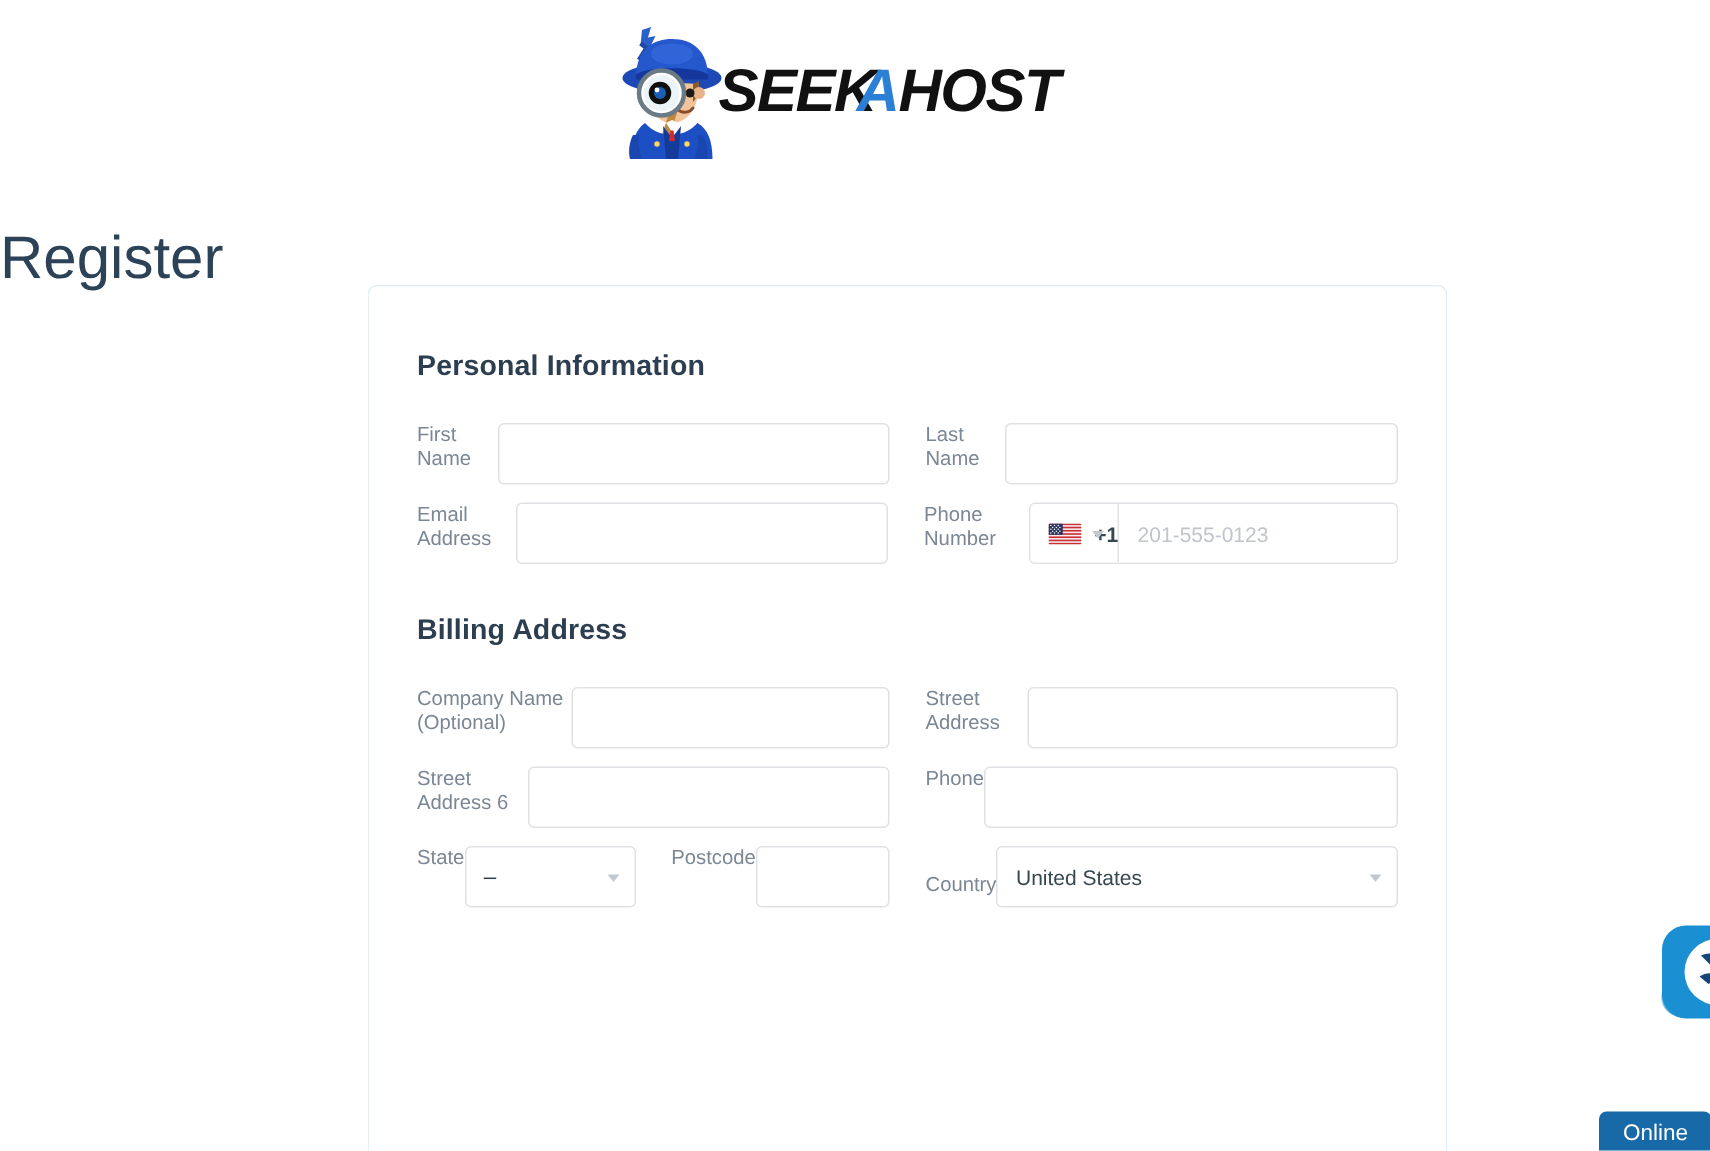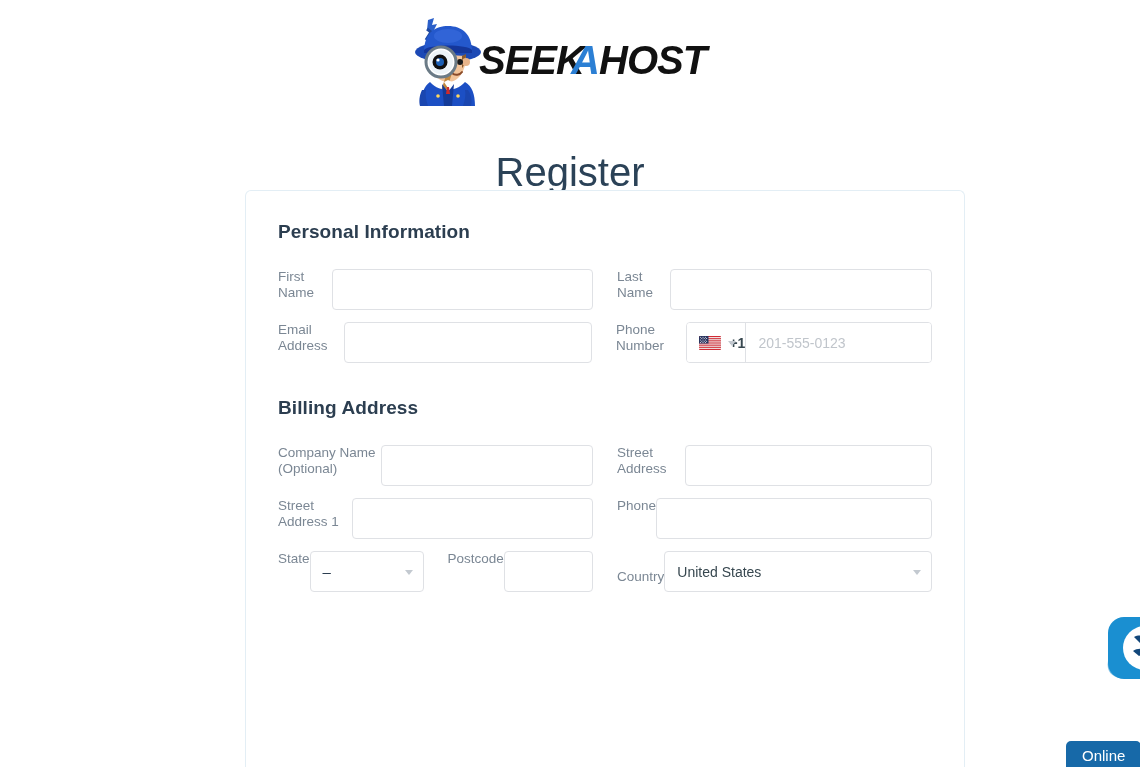--- a/index.html
+++ b/index.html
@@ -19,21 +19,21 @@
     height: 90px;
     padding-left: 47px;
   }
   .logo { display: flex; align-items: center; gap: 0px; height: 90px; }
   .logo-mark { width: 75px; height: 90px; display:block; }
   .logo-type { height: 46px; display:block; margin-left: -4px; }
 
   
   .page-title {
     position: absolute; left: 0; right: 0; top: 121px;
-    text-align: center;
+    text-align: left;
     font-size: 40px;
     font-weight: 400;
     color: #2b4257;
     letter-spacing: 0px;
     line-height: 48px;
   }
 
   
   .card {
     position: absolute;
@@ -44,21 +44,21 @@
     border: 1px solid #e3eef5;
     border-bottom: none;
     border-radius: 6px 6px 0 0;
     padding: 30px 32px 20px 32px;
   }
 
   .section-title {
     font-size: 19px;
     font-weight: bold;
     color: #2c3e50;
-    margin: 0 0 26px 0;
+    margin: 13px 0 26px 0;
     letter-spacing: 0.1px;
   }
   .section-title.second { margin-top: 34px; }
 
   .row { display: flex; gap: 24px; margin-bottom: 12px; }
   .field { display: flex; }
   .f-half { width: 316px; }
   .f-state { width: 146px; }
   .f-post  { width: 146px; }
   .f-country { width: 316px; align-items: flex-end; }
@@ -301,21 +301,21 @@
         <input class="f-input" type="text" placeholder="" style="">
       </div>
       <div class="field f-half">
         <label class="f-label">Street Address</label>
         <input class="f-input" type="text" placeholder="" style="">
       </div>
     </div>
 
     <div class="row">
       <div class="field f-half">
-        <label class="f-label">Street Address 1</label>
+        <label class="f-label">Street Address 6</label>
         <input class="f-input" type="text" placeholder="" style="">
       </div>
       <div class="field f-half">
         <label class="f-label">Phone</label>
         <input class="f-input" type="text" placeholder="" style="">
       </div>
     </div>
 
     <div class="row">
       <div class="field f-state">

